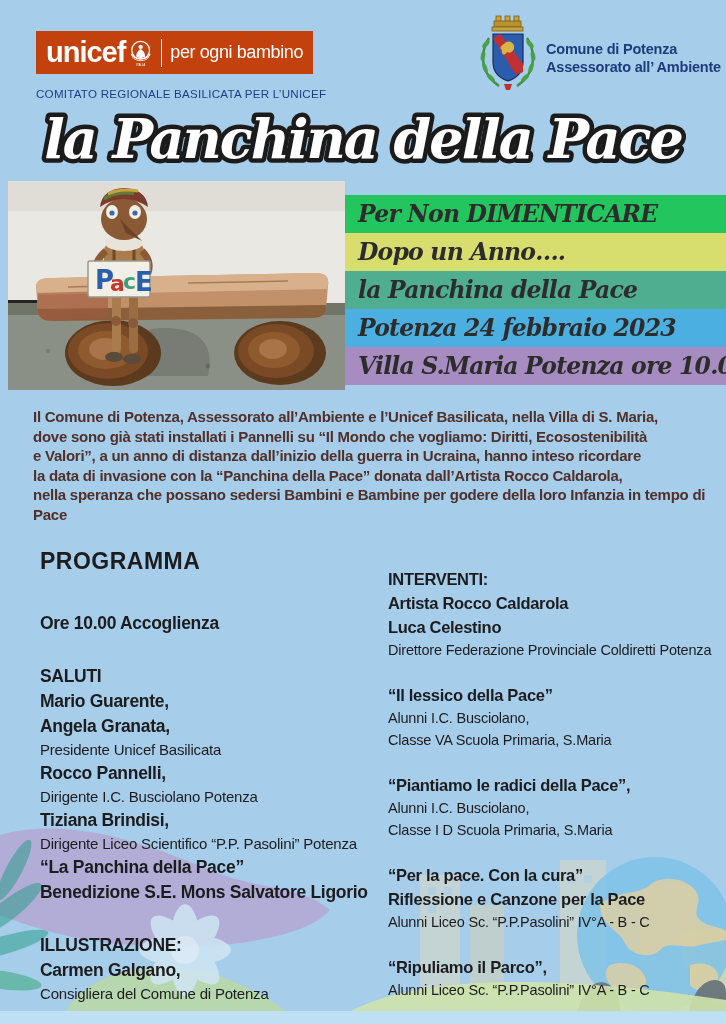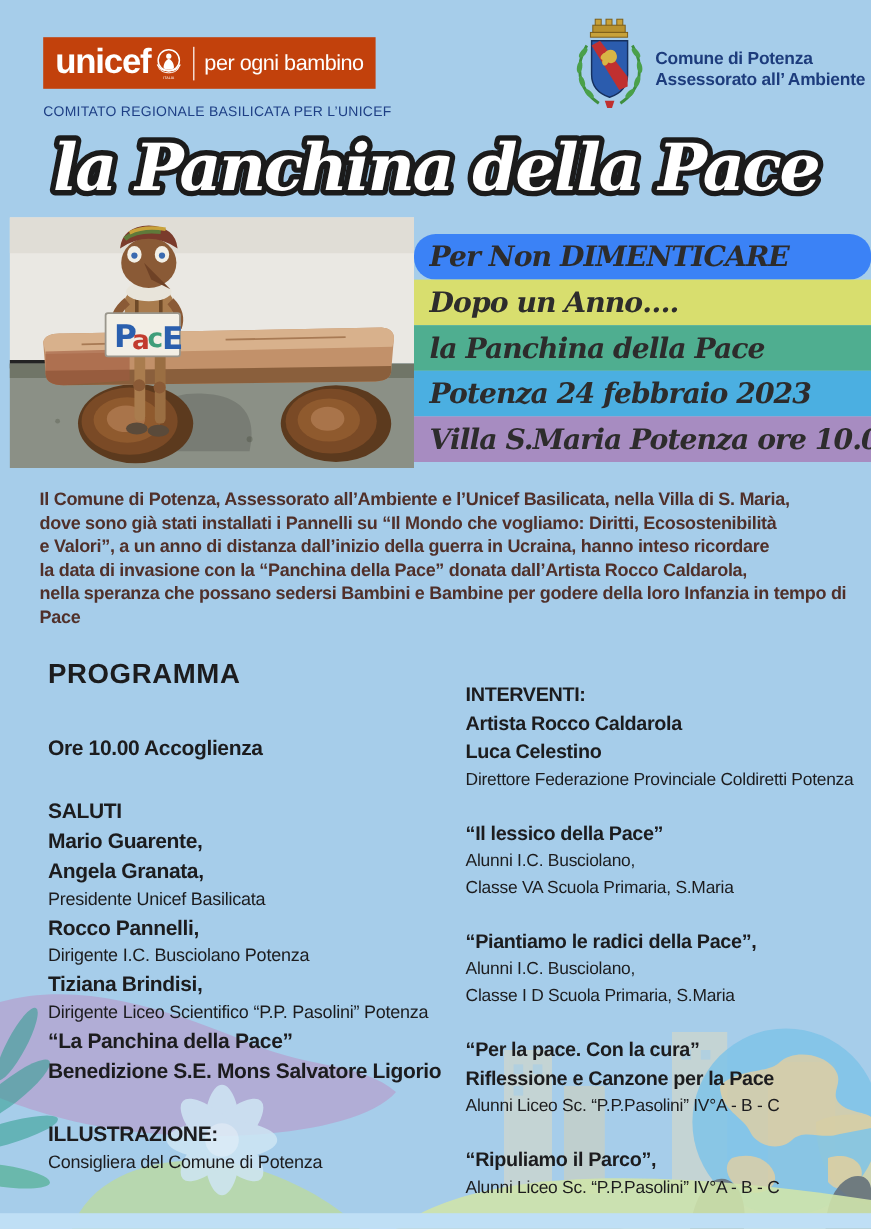--- a/index.html
+++ b/index.html
@@ -224,21 +224,21 @@
         <rect x="80" y="80" width="62" height="36" rx="2" fill="#f2efe6" stroke="#9a968c" stroke-width="1.5"></rect>
         <text x="87" y="108" font-family="DejaVu Sans, sans-serif" font-weight="bold" font-size="26" fill="#2a5fae">P</text>
         <text x="102" y="110" font-family="DejaVu Sans, sans-serif" font-weight="bold" font-size="22" fill="#c23b2e">a</text>
         <text x="115" y="108" font-family="DejaVu Sans, sans-serif" font-weight="bold" font-size="22" fill="#3f9e7a">c</text>
         <text x="127" y="110" font-family="DejaVu Sans, sans-serif" font-weight="bold" font-size="26" fill="#2a5fae">E</text>
       </g>
     </g>
   </svg>
 
   <div class="stripes">
-    <div class="stripe" style="background: #3b82f6; border-radius: 18px;">
+    <div class="stripe" style="background: #22c55e;">
       <span class="stripe-text">Per Non DIMENTICARE</span>
     </div>
     <div class="stripe" style="background: rgb(216, 222, 110);">
       <span class="stripe-text">Dopo un Anno….</span>
     </div>
     <div class="stripe" style="background: rgb(79, 174, 144);">
       <span class="stripe-text">la Panchina della Pace</span>
     </div>
     <div class="stripe" style="background: rgb(75, 175, 225);">
       <span class="stripe-text">Potenza 24 febbraio 2023</span>
@@ -266,20 +266,21 @@
     <div class="line-reg">Presidente Unicef Basilicata</div>
     <div class="line-bold">Rocco Pannelli,</div>
     <div class="line-reg">Dirigente I.C. Busciolano Potenza</div>
     <div class="line-bold">Tiziana Brindisi,</div>
     <div class="line-reg">Dirigente Liceo Scientifico “P.P. Pasolini” Potenza</div>
 
     <div class="line-bold">“La Panchina della Pace”</div>
     <div class="line-bold">Benedizione S.E. Mons Salvatore Ligorio</div>
 
     <div class="line-bold mt-lg">ILLUSTRAZIONE:</div>
+    <div class="line-bold">Carmen Galgano,</div>
     <div class="line-reg">Consigliera del Comune di Potenza</div>
   </div>
 
   <div class="col col-right">
     <div class="rline-bold">INTERVENTI:</div>
     <div class="rline-bold">Artista Rocco Caldarola</div>
     <div class="rline-bold">Luca Celestino</div>
     <div class="rline-reg">Direttore Federazione Provinciale Coldiretti Potenza</div>
 
     <div class="mt-md">

